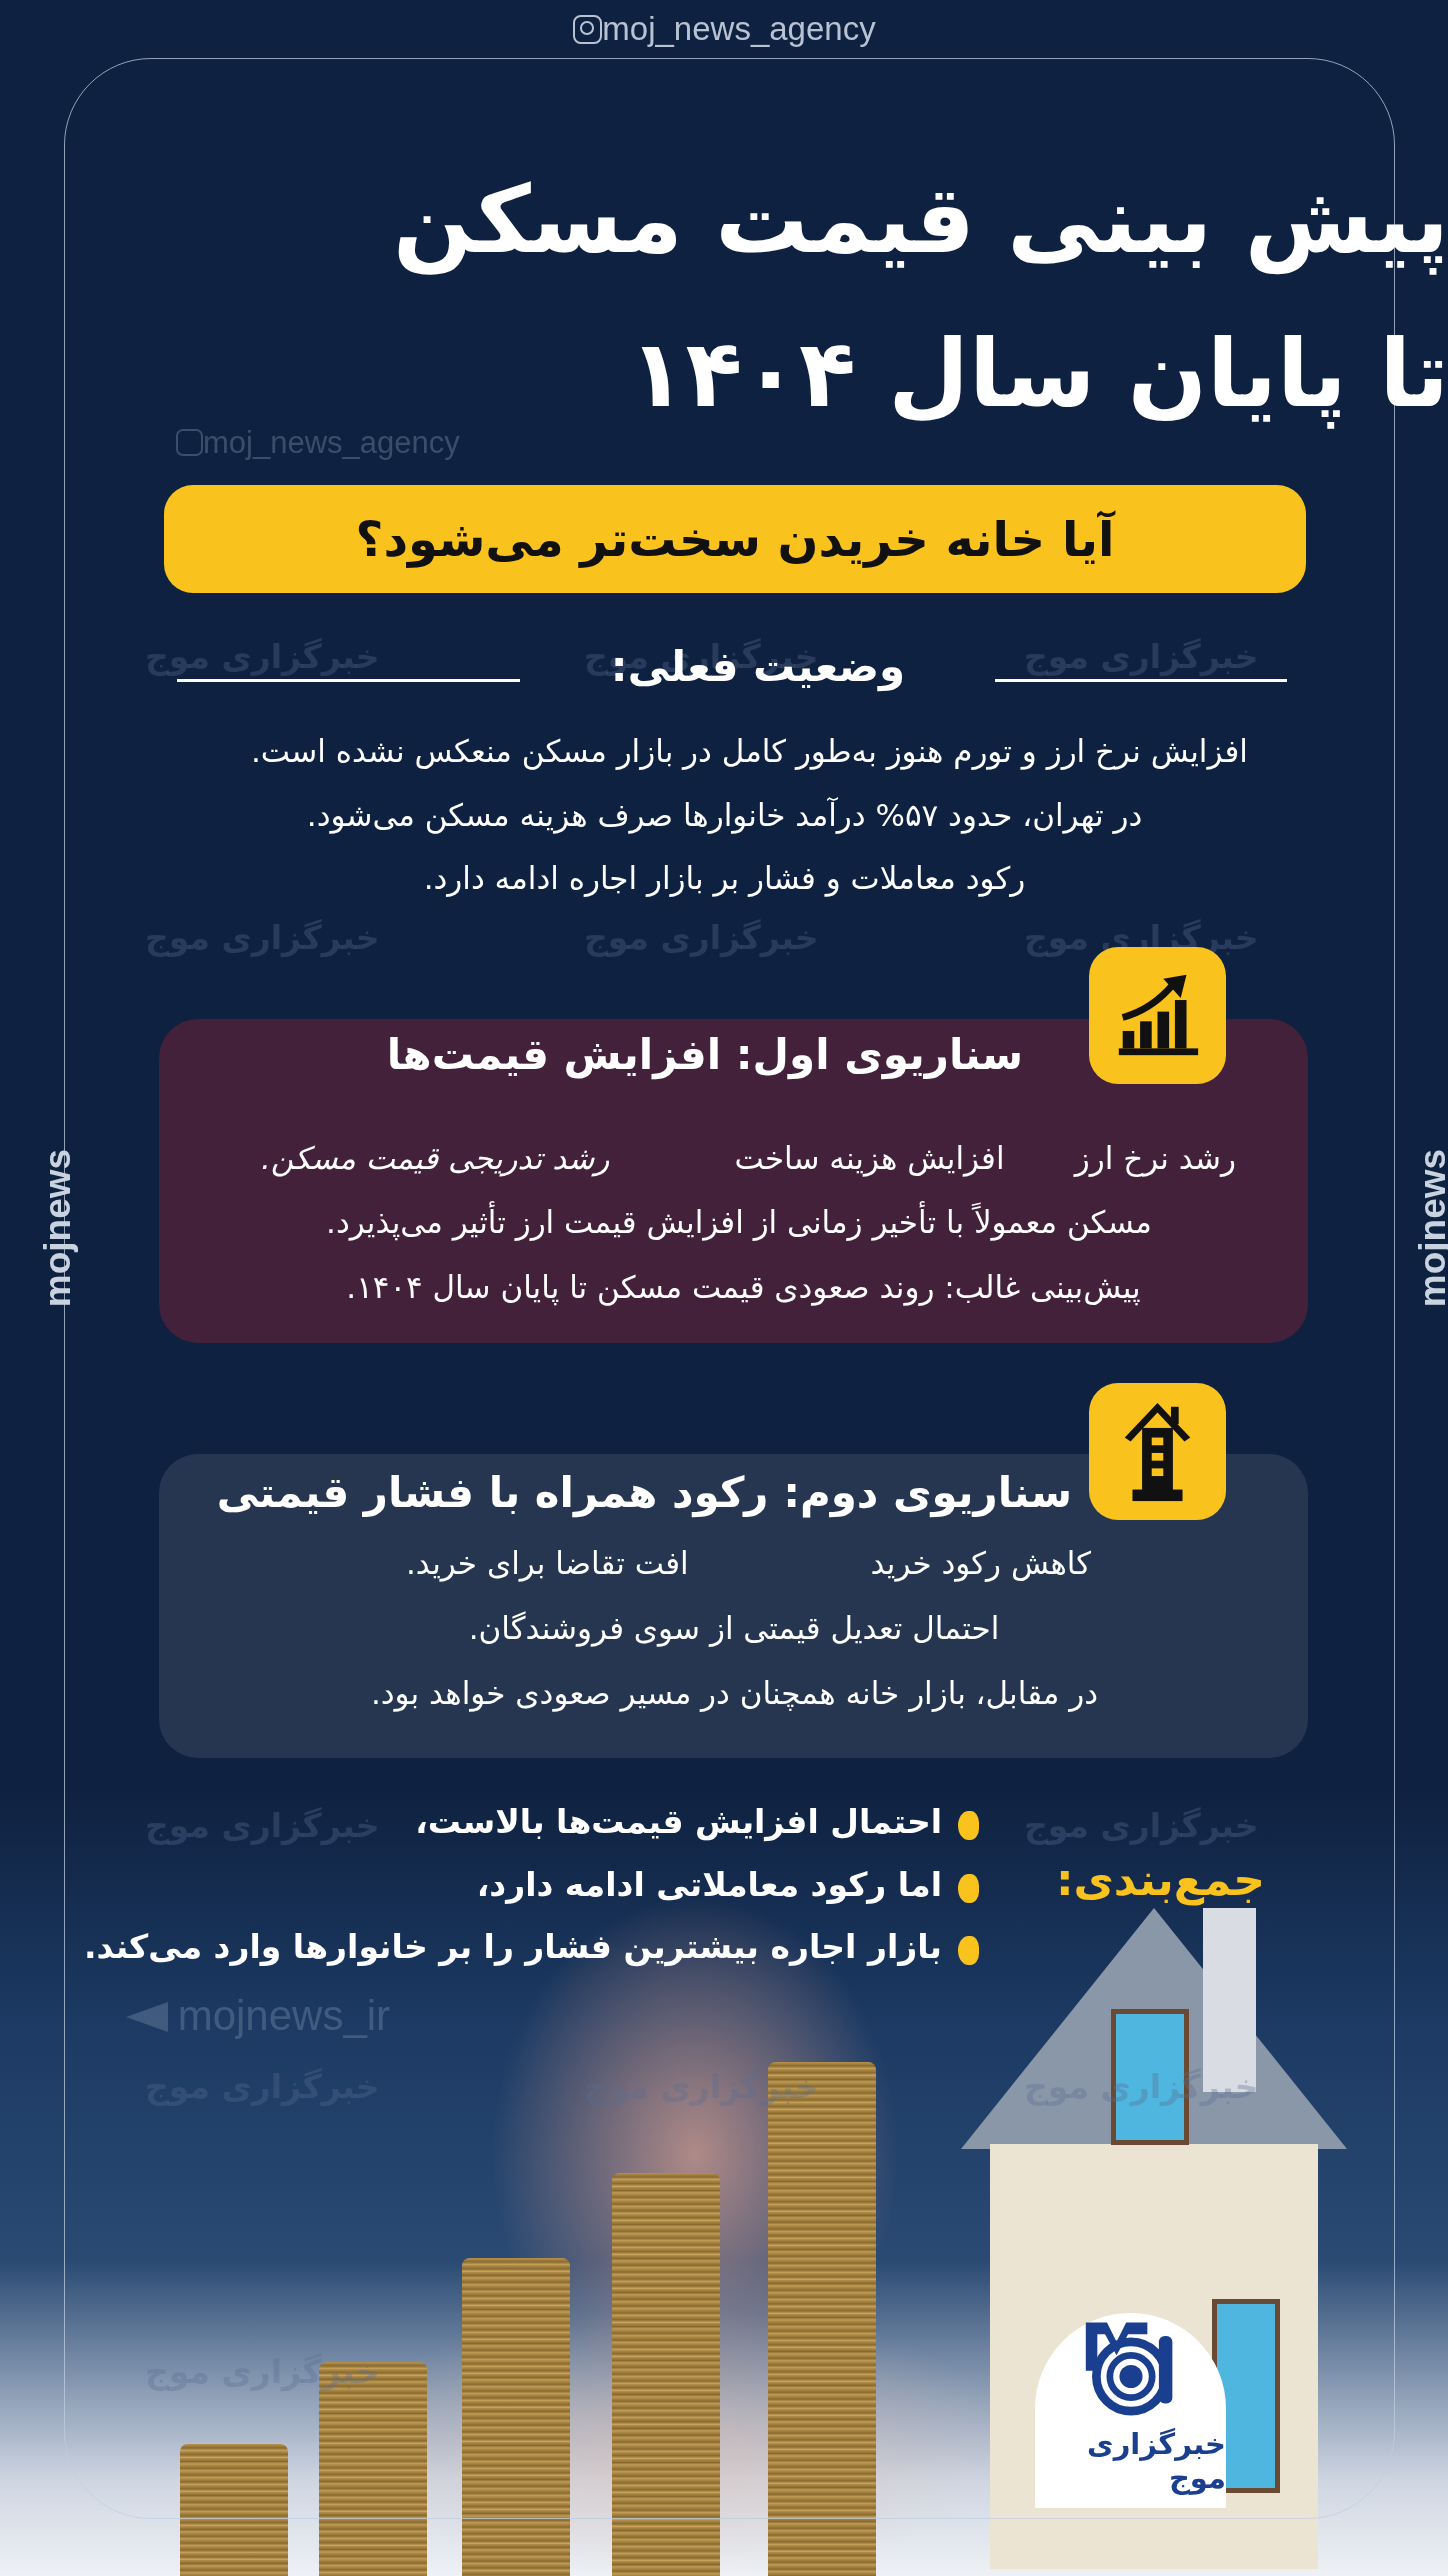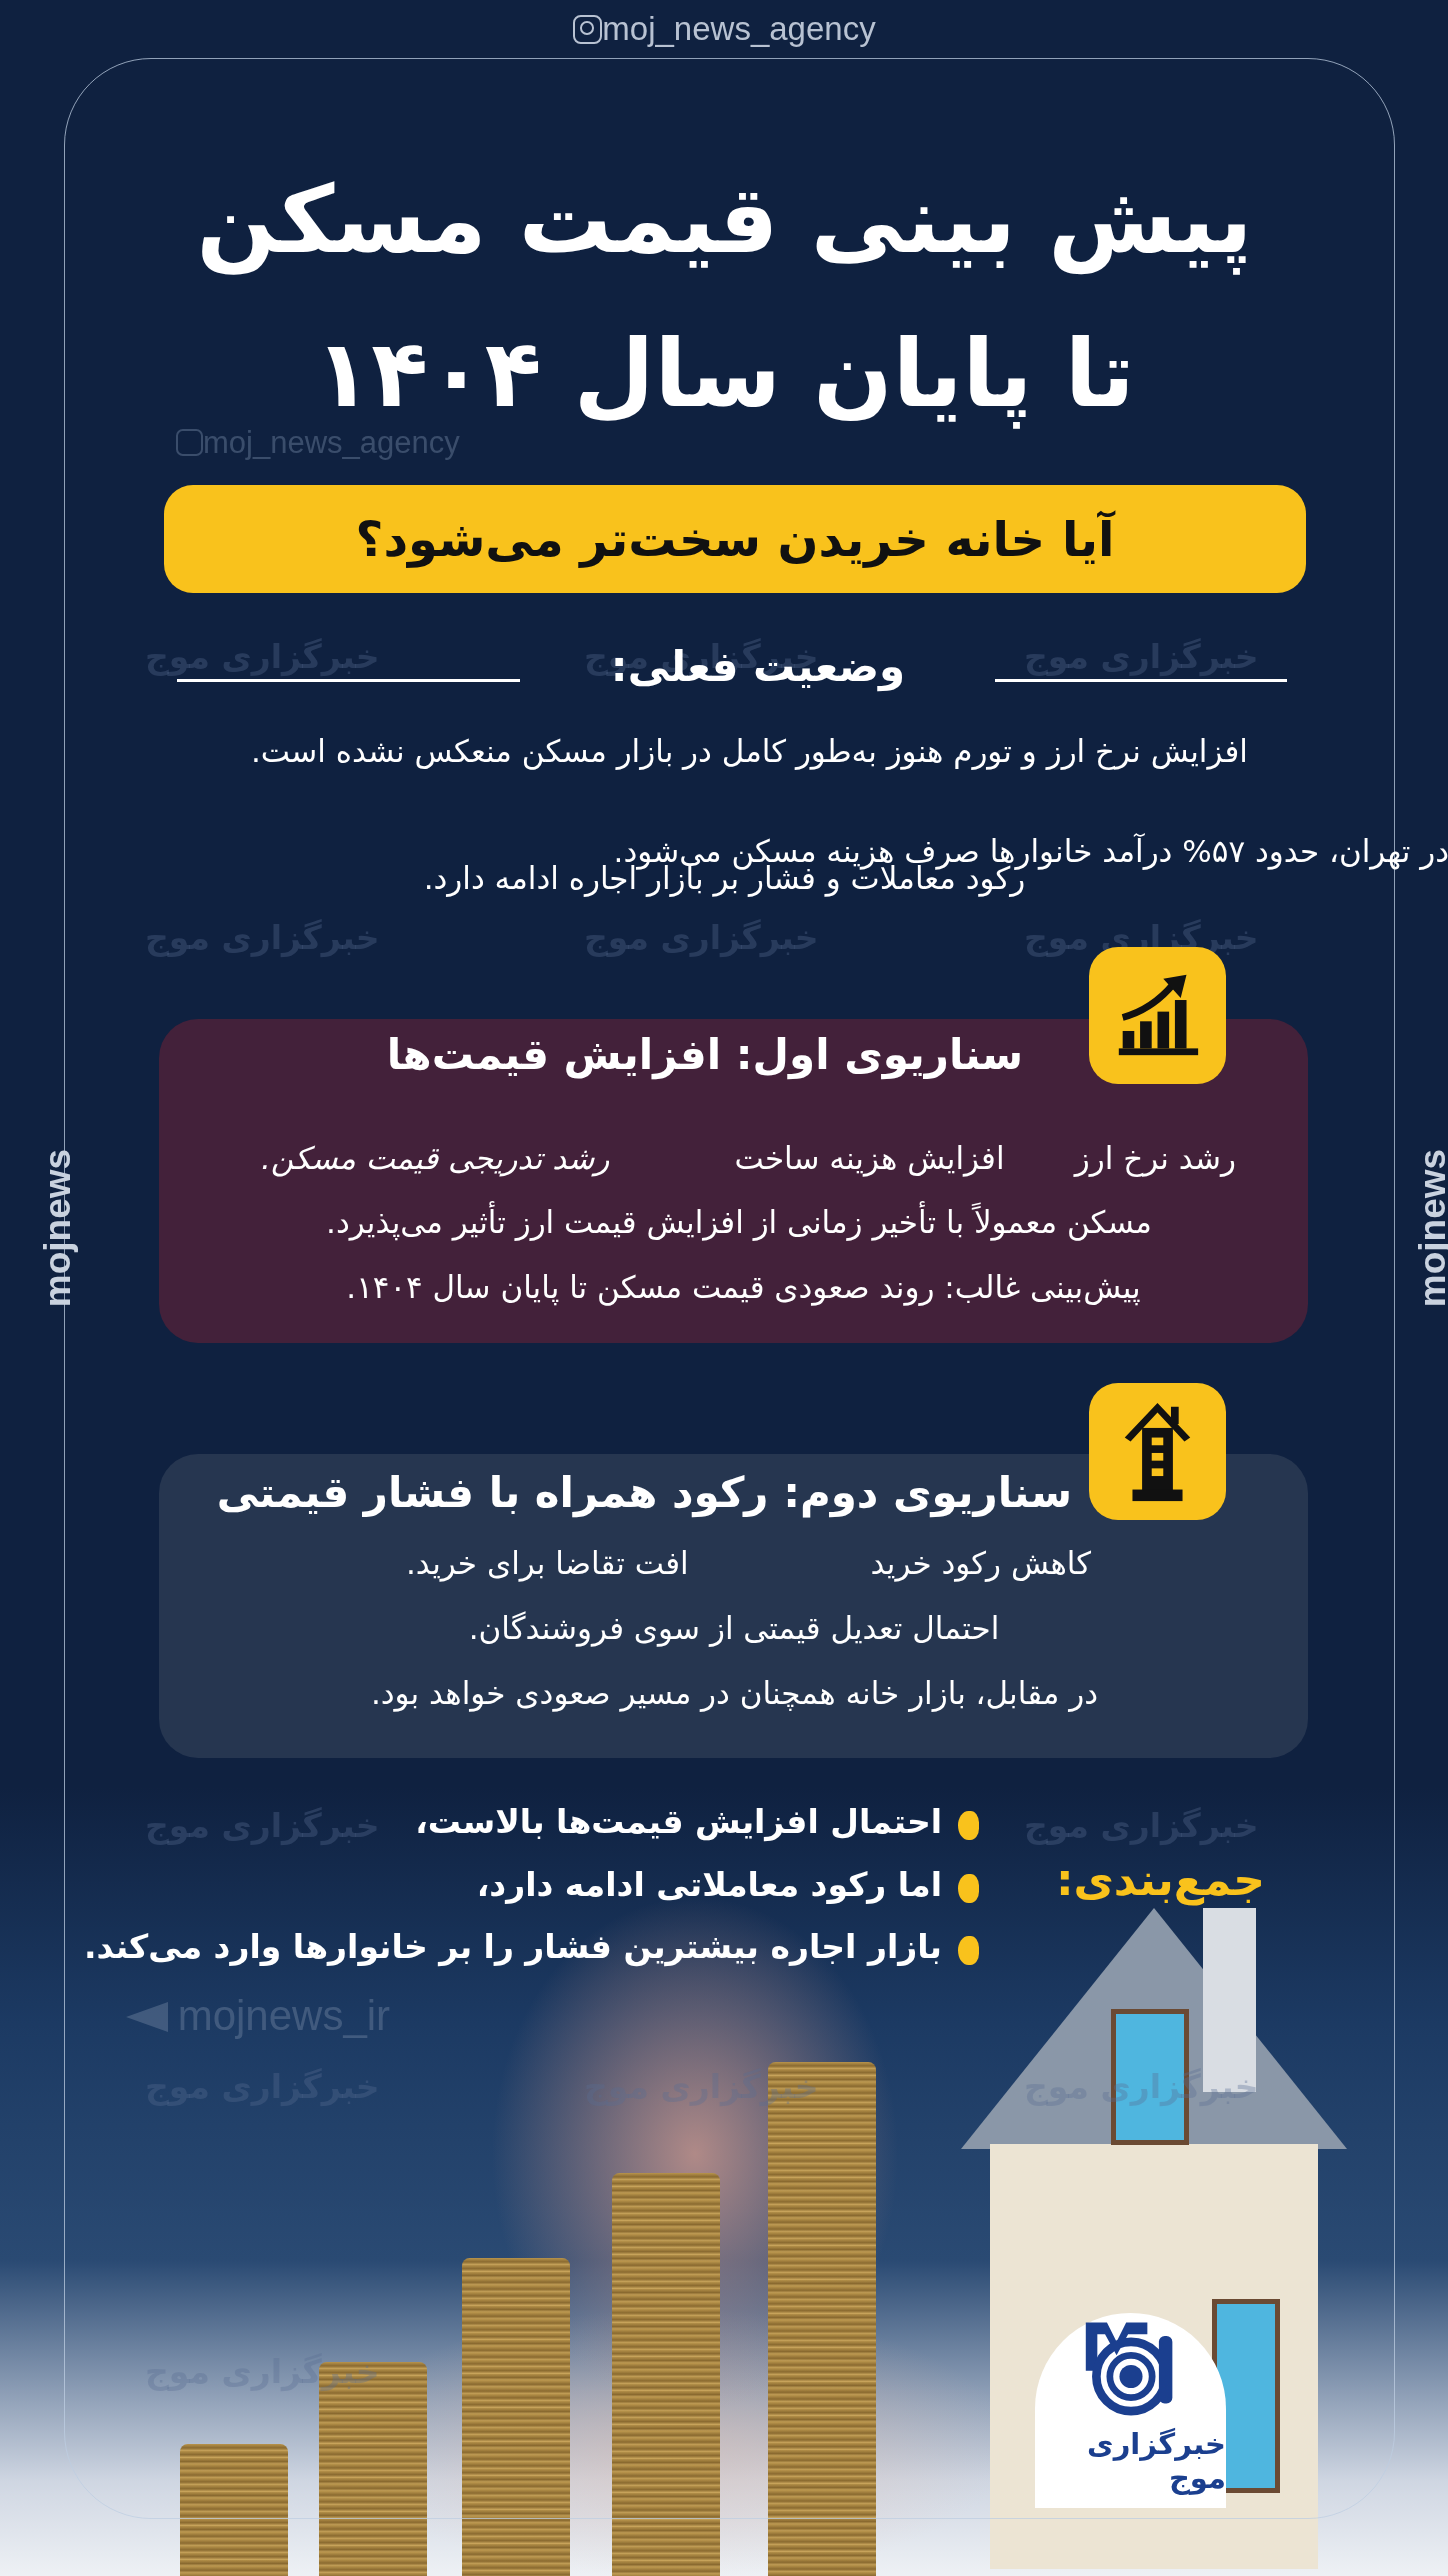--- a/index.html
+++ b/index.html
@@ -32,21 +32,21 @@
     left: 0; top: 9.7px; width: 1449px; text-align: center;
     font-family: "Liberation Sans", sans-serif; font-size: 33px; color: #b8c2d2;
   }
   .side-label {
     font-family: "Liberation Sans", sans-serif; font-weight: bold; font-size: 37px; color: #c9d2df;
     transform-origin: center; white-space: nowrap;
   }
   .wm { font-family: "DejaVu Sans", sans-serif; font-weight: bold; font-size: 33px; color: rgba(90,110,145,0.35); white-space: nowrap; }
   .wm-latin { font-family: "Liberation Sans", sans-serif; font-size: 33px; color: rgba(110,130,160,0.45); white-space: nowrap; }
   .title {
-    left: 0; width: 1449px; text-align: center; direction: rtl;
+    left: 0; width: 1449px; text-align: right; direction: rtl;
     font-weight: bold; font-size: 93px; color: #ffffff; line-height: 1;
   }
   .question-box {
     left: 164px; top: 485px; width: 1142px; height: 108px;
     background: #f9c21c; border-radius: 29px;
     display: flex; align-items: center; justify-content: center;
     direction: rtl; font-weight: bold; font-size: 48px; color: #111;
   }
   .section-heading { direction: rtl; font-weight: bold; font-size: 42px; color: #fff; text-align: center; }
   .rule { height: 2.9px; background: #ffffff; }
@@ -118,21 +118,21 @@
 <div class="abs title" style="top:328px;">تا پایان سال ۱۴۰۴</div>
 
 <div class="abs question-box">
   <span>آیا خانه خریدن سخت‌تر می‌شود؟</span>
 </div>
 
 <div class="abs rule" style="left:177px; top:679px; width:343px;"></div>
 <div class="abs rule" style="left:995px; top:679px; width:292px;"></div>
 <div class="abs section-heading" style="left:531px; top:642px; width:454px;">وضعیت فعلی:</div>
 <div class="abs para" style="top:736px;margin-left:25px;">افزایش نرخ ارز و تورم هنوز به‌طور کامل در بازار مسکن منعکس نشده است.</div>
-<div class="abs para" style="top:836px;text-align:right;">در تهران، حدود ۵۷% درآمد خانوارها صرف هزینه مسکن می‌شود.</div>
+<div class="abs para" style="top:800px;">در تهران، حدود ۵۷% درآمد خانوارها صرف هزینه مسکن می‌شود.</div>
 <div class="abs para" style="top:863px;">رکود معاملات و فشار بر بازار اجاره ادامه دارد.</div>
 
 <div class="abs scenario-box" style="left:159px; top:1019px; width:1149px; height:324px; background:#43213a;"></div>
 <div class="abs icon-badge" style="left:1089px; top:947px;">
   <svg width="89" height="89" viewBox="0 0 92 92">
     <rect x="6" y="80" width="82" height="7" fill="#111"></rect>
     <rect x="10" y="62" width="12" height="18" fill="#111"></rect>
     <rect x="28" y="52" width="12" height="28" fill="#111"></rect>
     <rect x="46" y="42" width="12" height="38" fill="#111"></rect>
     <rect x="64" y="30" width="12" height="50" fill="#111"></rect>

